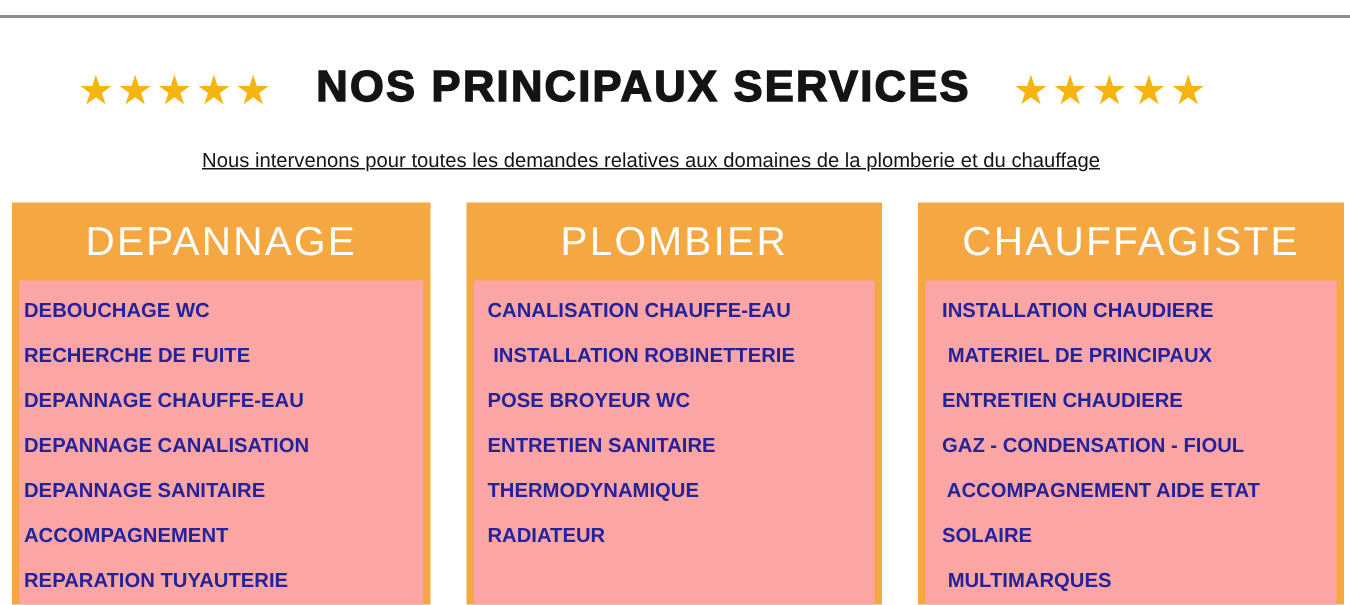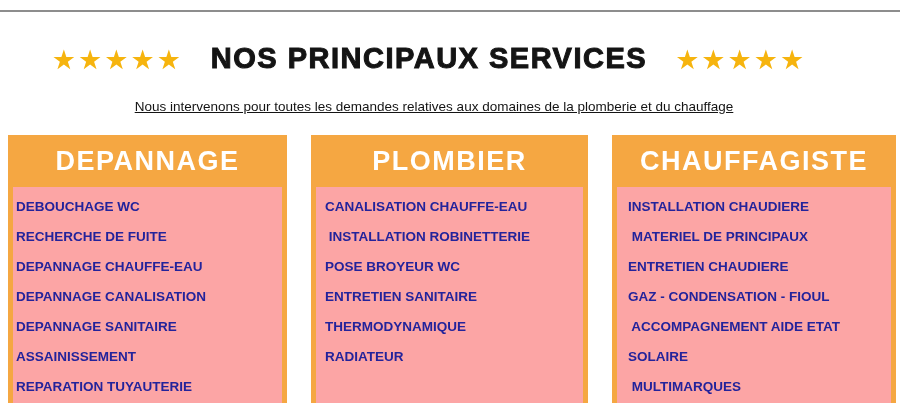--- a/index.html
+++ b/index.html
@@ -51,21 +51,21 @@
     background: var(--orange, #f5a742);
     padding: 0 5px 5px 5px;
   }
   .panel-1 { width: 279px; }
   .panel-2 { width: 277px; }
   .panel-3 { width: 284px; }
   .panel-header {
     height: 52px;
     display: flex; align-items: center; justify-content: center;
     color: #ffffff;
-    font-size: 27px; font-weight: bold;
+    font-size: 27px; font-weight: normal;
     letter-spacing: 1.5px;
     white-space: nowrap;
   }
   .panel-body {
     background: #fca5a5;
     height: 214px;
     padding-top: 4px;
   }
   .service-item {
     height: 30px;
@@ -97,21 +97,21 @@
   <div class="panels">
 
     <section class="panel panel-1">
       <header class="panel-header">DEPANNAGE</header>
       <div class="panel-body">
           <div class="service-item">DEBOUCHAGE WC</div>
           <div class="service-item">RECHERCHE DE FUITE</div>
           <div class="service-item">DEPANNAGE CHAUFFE-EAU</div>
           <div class="service-item">DEPANNAGE CANALISATION</div>
           <div class="service-item">DEPANNAGE SANITAIRE</div>
-          <div class="service-item">ASSAINISSEMENT</div>
+          <div class="service-item">ACCOMPAGNEMENT</div>
           <div class="service-item">REPARATION TUYAUTERIE</div>
         </div>
     </section>
 
     <section class="panel panel-2">
       <header class="panel-header">PLOMBIER</header>
       <div class="panel-body">
           <div class="service-item">CANALISATION CHAUFFE-EAU</div>
           <div class="service-item"> INSTALLATION ROBINETTERIE</div>
           <div class="service-item">POSE BROYEUR WC</div>

